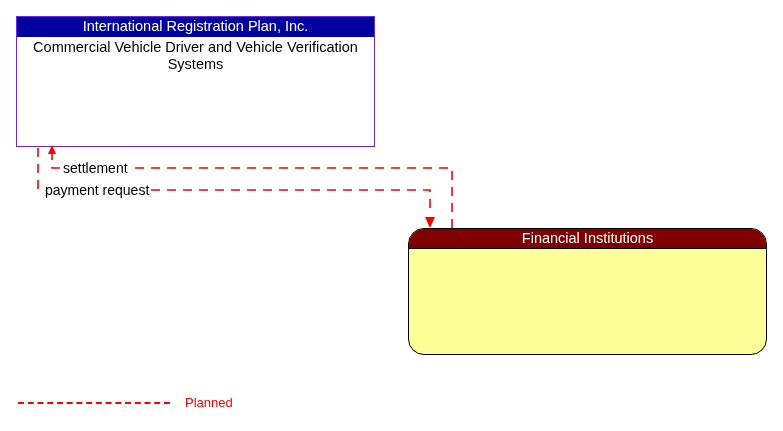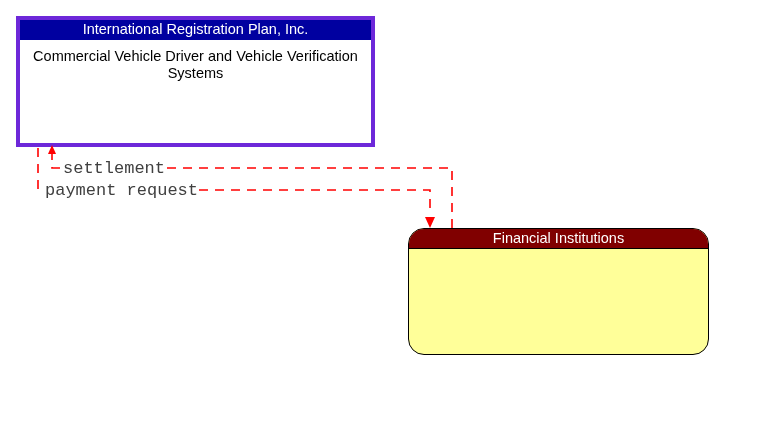--- a/index.html
+++ b/index.html
@@ -39,43 +39,43 @@
     white-space: nowrap;
     letter-spacing: 0px;
   }
 
   .node-body {
     box-sizing: border-box;
     width: 100%;
     text-align: center;
     font-size: 14.5px;
     line-height: 17px;
-    padding: 8px 4px 0 4px;
+    padding: 2px 4px 0 4px;
     color: #000000;
   }
 
   
   #node-irp {
     left: 16px;
     top: 16px;
     width: 359px;
     height: 131px;
-    border: 4px solid #6d28d9;
+    border: 1px solid #6d28d9;
     background: #ffffff;
   }
   #node-irp .node-header {
     background: #0000A0;
     color: #ffffff;
   }
 
   
   #node-fi {
     left: 408px;
     top: 228px;
-    width: 301px;
+    width: 359px;
     height: 127px;
     border: 1.5px solid #000000;
     border-radius: 16px;
     background: #FFFF99;
   }
   #node-fi .node-header {
     background: #800000;
     color: #ffffff;
     border-bottom: 1px solid #000000;
   }
@@ -84,27 +84,26 @@
   #flows {
     position: absolute;
     left: 0; top: 0;
     width: 783px;
     height: 431px;
     pointer-events: none;
   }
 
   .flow-label {
     position: absolute;
-    color: #404040;
-    font-size: 17px;
+    color: #000000;
+    font-size: 14px;
     line-height: 13px;
     white-space: nowrap;
     background: #ffffff;
     padding: 0 1px;
-    font-family: Liberation Mono, monospace;
   }
   #label-settlement { left: 62px; top: 162px; }
   #label-payment-request { left: 44px; top: 184px; text-align: center; }
 
   
   #legend {
     position: absolute;
     left: 0px;
     top: 394px;
     width: 783px;
@@ -156,14 +155,18 @@
       <path d="M 151,190 L 430,190 L 430,215" fill="none" stroke="#FF0000" stroke-width="1.6" stroke-dasharray="9,7" stroke-linecap="butt"></path>
 
       <polygon points="430,228 425,217 435,217" fill="#FF0000"></polygon>
     </g>
   </svg>
 
   <div class="flow-label" id="label-settlement">settlement</div>
 
   <div class="flow-label" id="label-payment-request">payment request</div>
 
+  <div id="legend">
+    <div id="legend-line"></div>
+    <div id="legend-label">Planned</div>
+  </div>
 
 </div>
 
 </body></html>

